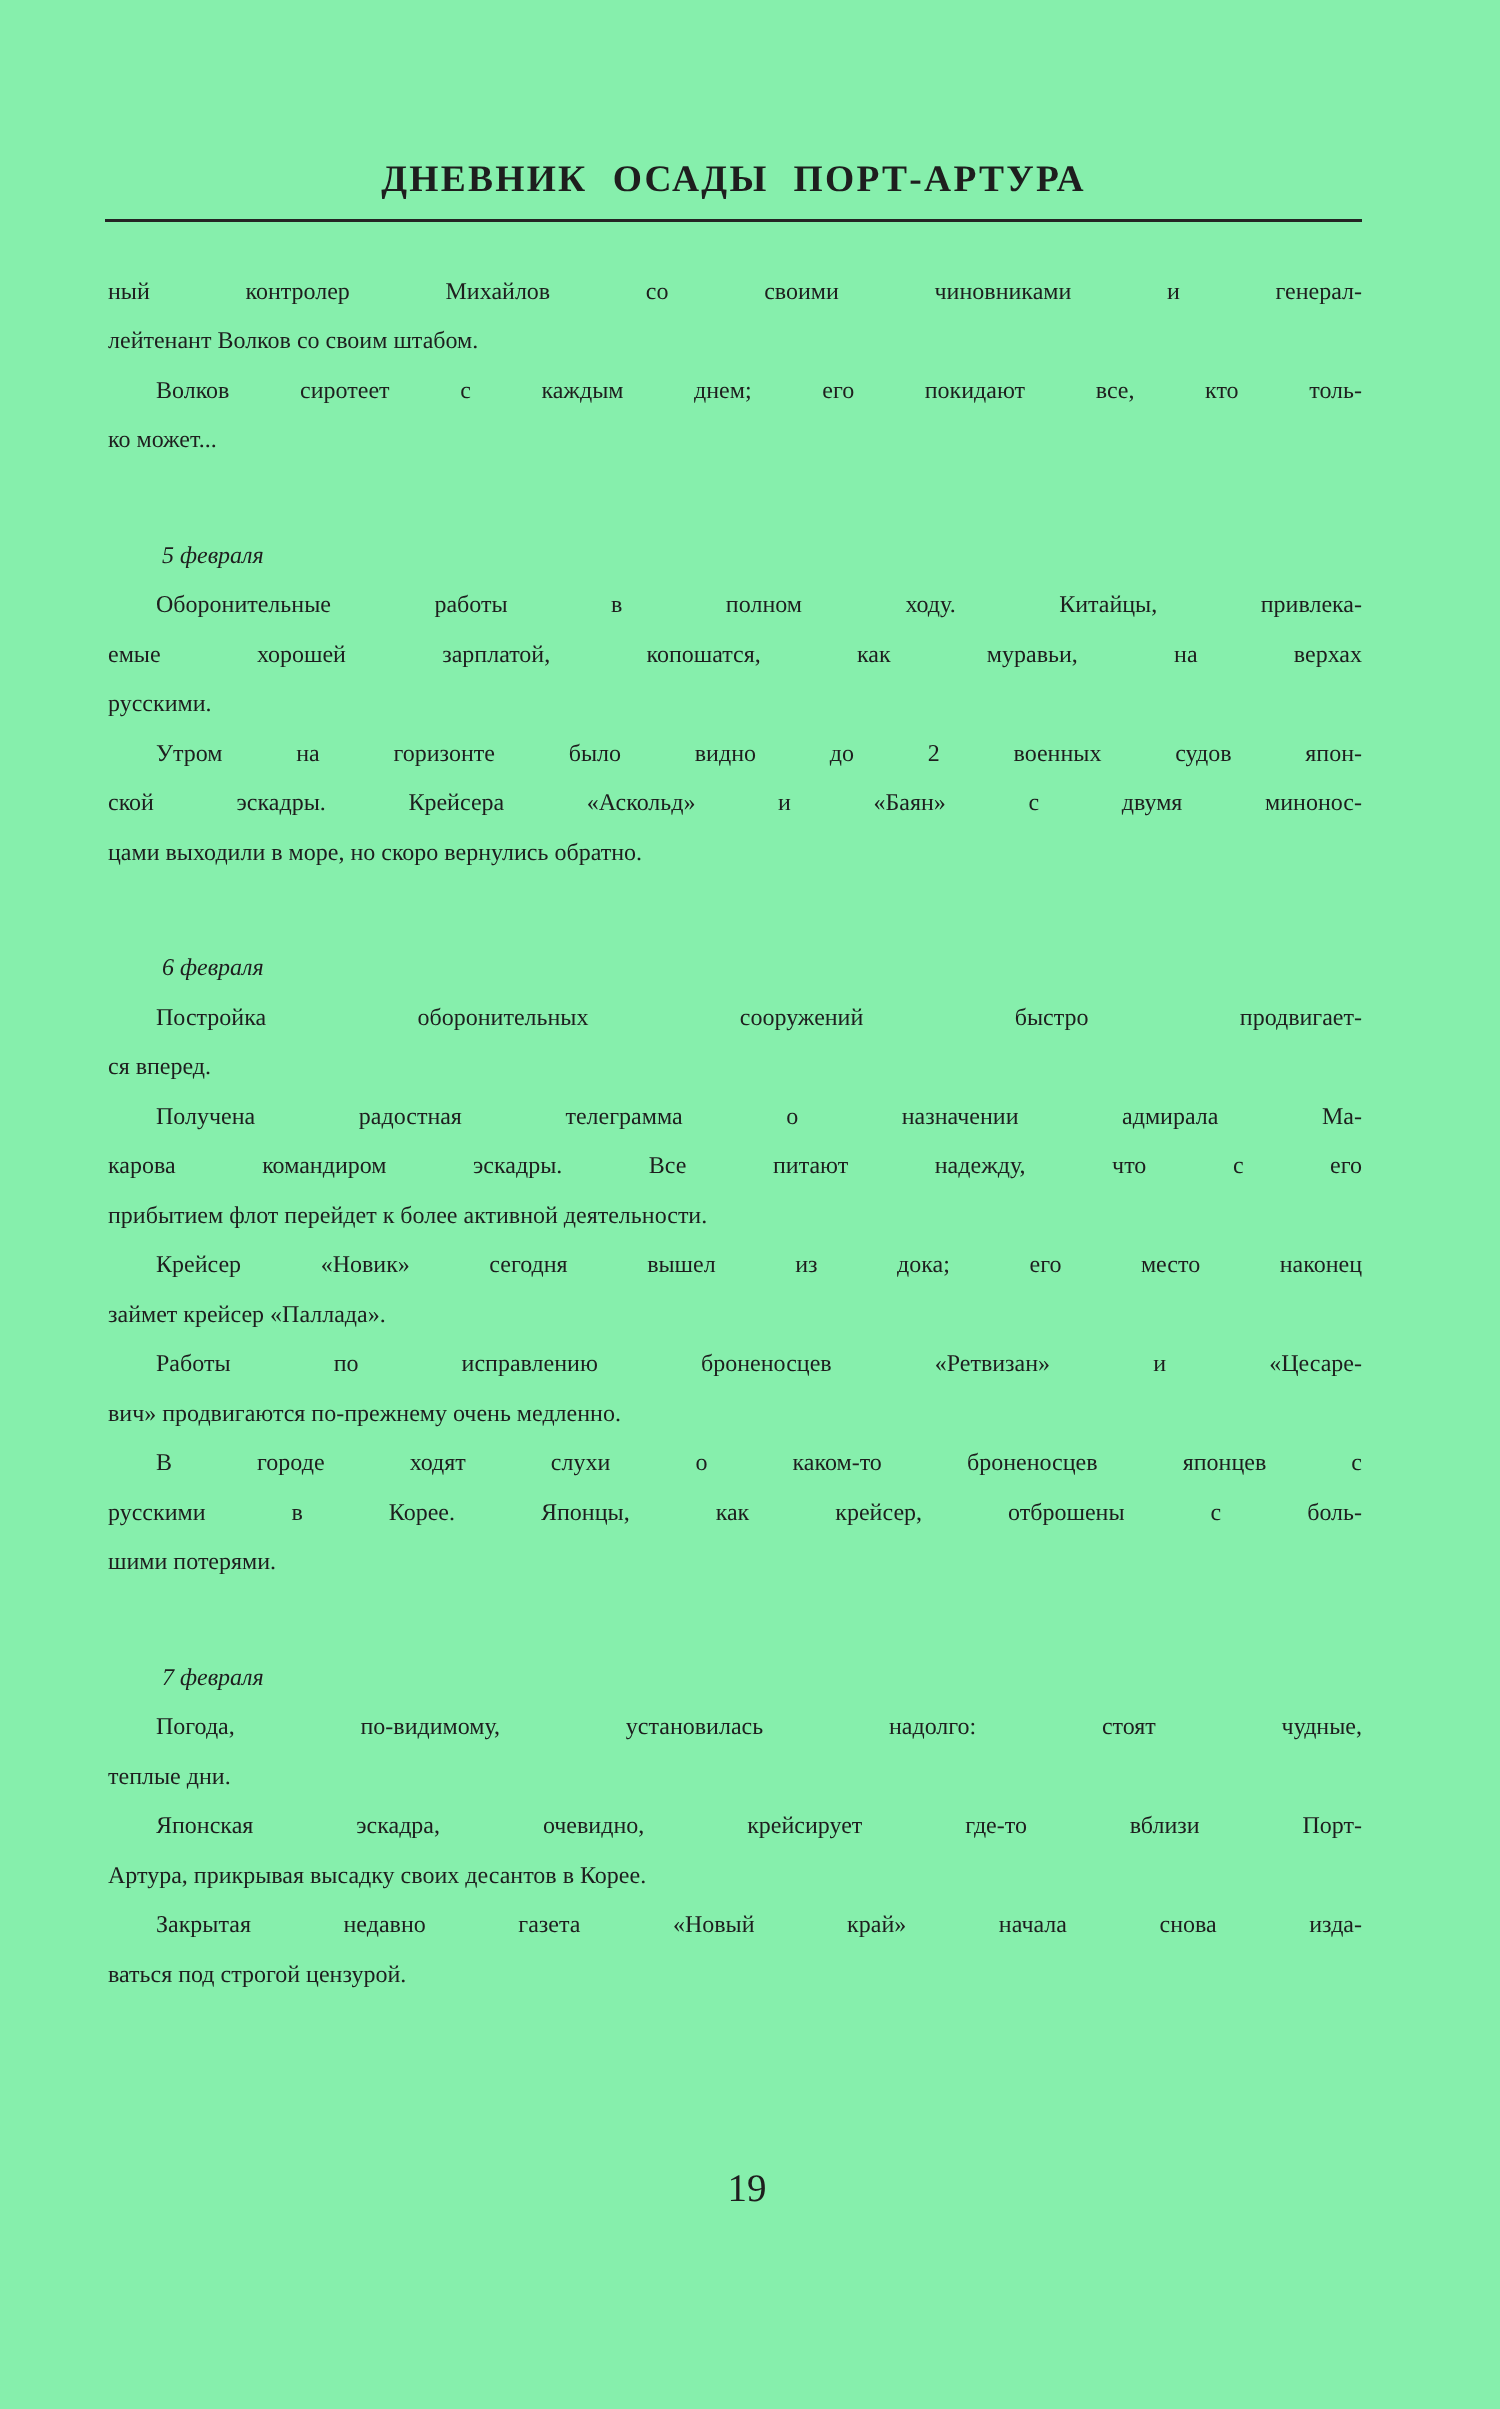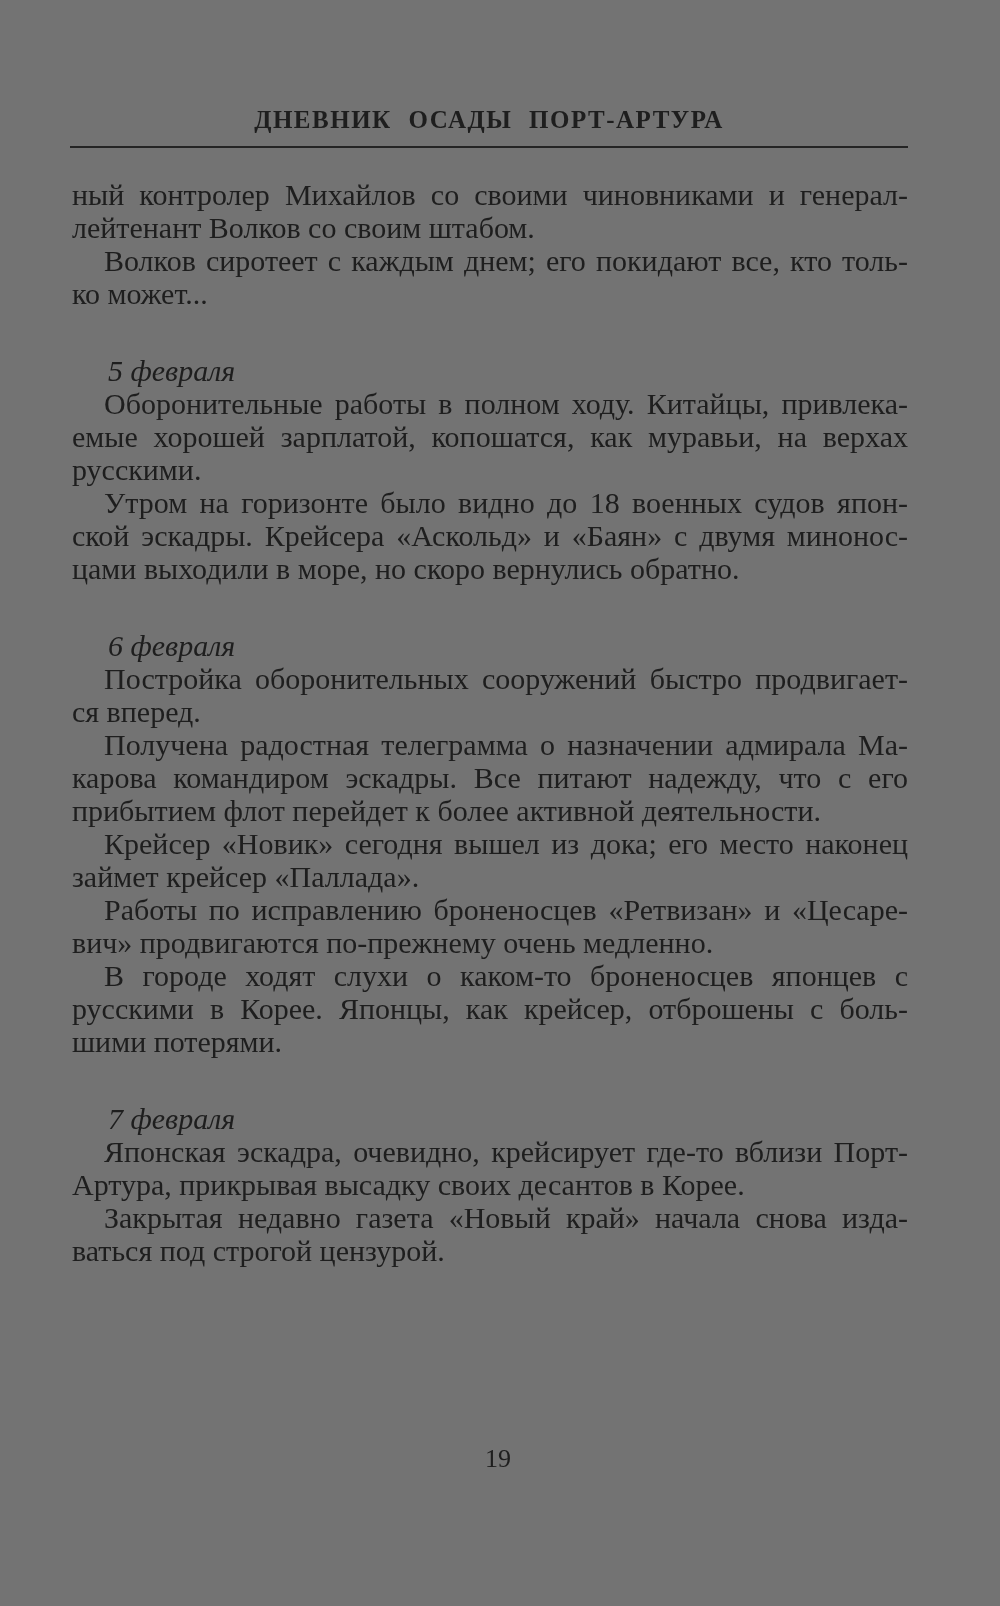--- a/index.html
+++ b/index.html
@@ -5,21 +5,21 @@
 <style>
   html, body {
     margin: 0;
     padding: 0;
     background: #ffffff;
   }
   .sheet {
     position: relative;
     width: 1000px;
     height: 1606px;
-    background: #737373;
+    background: #86efac;
     color: #1e1e1e;
     font-family: "Liberation Serif", "DejaVu Serif", serif;
     overflow: hidden;
   }
   
   .running-head {
     position: absolute;
     left: 70px;
     width: 838px;
     top: 106px;
@@ -37,21 +37,21 @@
     margin-top: 12px;
     height: 2px;
     background: #242424;
   }
   
   .page-body {
     position: absolute;
     left: 72px;
     width: 836px;
     top: 178px;
-    font-size: 30px;
+    font-size: 16px;
     line-height: 33px;
   }
   .paragraph { margin: 0; }
   .paragraph.indent .line:first-child { text-indent: 32px; }
   .line.just {
     text-align: justify;
     text-align-last: justify;
   }
   .line.last {
     text-align: center;
@@ -99,21 +99,21 @@
         <div class="line just">Волков сиротеет с каждым днем; его покидают все, кто толь-</div>
         <div class="line last">ко может...</div>
       </div>
       <div class="date-heading">5 февраля</div>
       <div class="paragraph indent">
         <div class="line just">Оборонительные работы в полном ходу. Китайцы, привлека-</div>
         <div class="line just">емые хорошей зарплатой, копошатся, как муравьи, на верхах</div>
         <div class="line last">русскими.</div>
       </div>
       <div class="paragraph indent">
-        <div class="line just">Утром на горизонте было видно до 18 военных судов япон-</div>
+        <div class="line just">Утром на горизонте было видно до 2 военных судов япон-</div>
         <div class="line just">ской эскадры. Крейсера «Аскольд» и «Баян» с двумя минонос-</div>
         <div class="line last">цами выходили в море, но скоро вернулись обратно.</div>
       </div>
       <div class="date-heading">6 февраля</div>
       <div class="paragraph indent">
         <div class="line just">Постройка оборонительных сооружений быстро продвигает-</div>
         <div class="line last">ся вперед.</div>
       </div>
       <div class="paragraph indent">
         <div class="line just">Получена радостная телеграмма о назначении адмирала Ма-</div>
@@ -128,20 +128,24 @@
         <div class="line just">Работы по исправлению броненосцев «Ретвизан» и «Цесаре-</div>
         <div class="line last">вич» продвигаются по-прежнему очень медленно.</div>
       </div>
       <div class="paragraph indent">
         <div class="line just">В городе ходят слухи о каком-то броненосцев японцев с</div>
         <div class="line just">русскими в Корее. Японцы, как крейсер, отброшены с боль-</div>
         <div class="line last">шими потерями.</div>
       </div>
       <div class="date-heading">7 февраля</div>
       <div class="paragraph indent">
+        <div class="line just">Погода, по-видимому, установилась надолго: стоят чудные,</div>
+        <div class="line last">теплые дни.</div>
+      </div>
+      <div class="paragraph indent">
         <div class="line just">Японская эскадра, очевидно, крейсирует где-то вблизи Порт-</div>
         <div class="line last">Артура, прикрывая высадку своих десантов в Корее.</div>
       </div>
       <div class="paragraph indent">
         <div class="line just">Закрытая недавно газета «Новый край» начала снова изда-</div>
         <div class="line last">ваться под строгой цензурой.</div>
       </div>
     </main>
 
   <footer class="page-footer">

